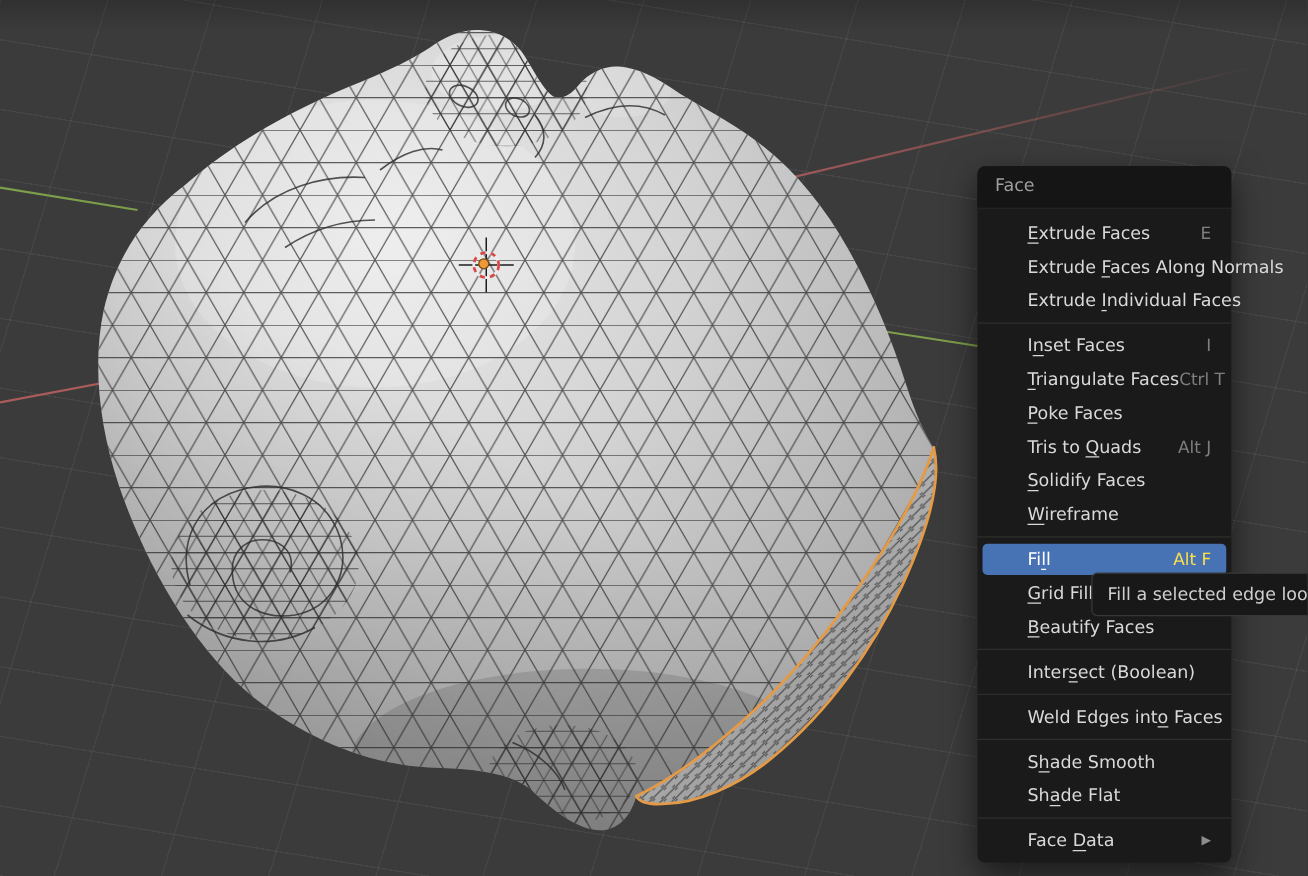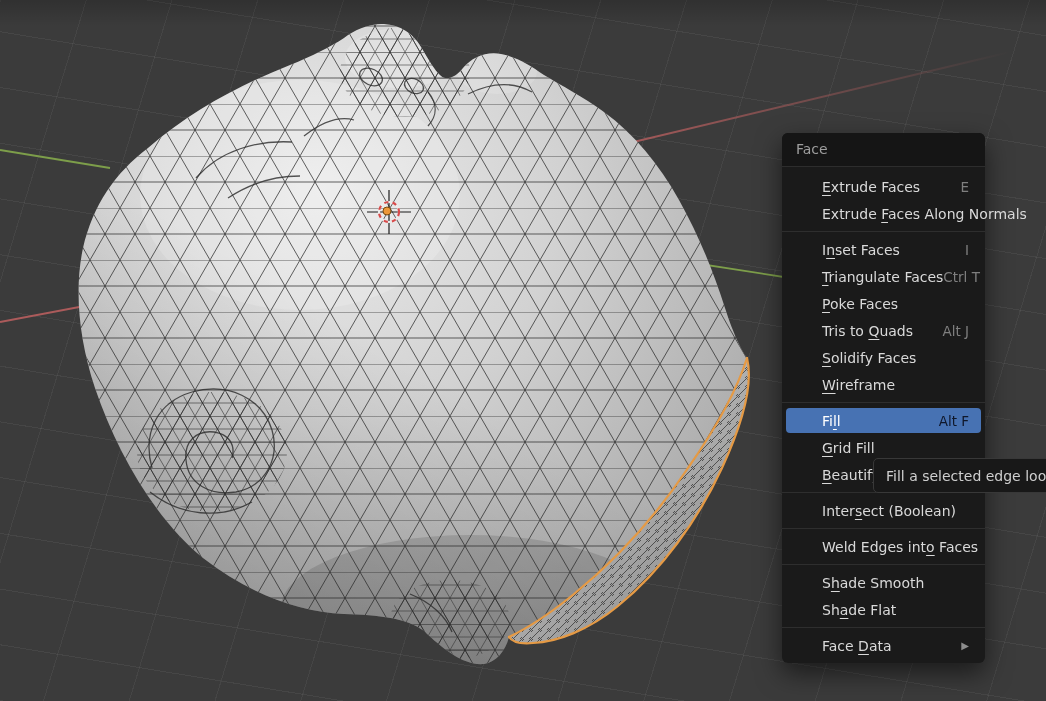--- a/index.html
+++ b/index.html
@@ -36,21 +36,21 @@
   .menu-item{
     display:flex;align-items:center;height:25px;
     margin:2px 4px;padding:0 12px 0 36px;border-radius:4px;
     color:var(--menu-text,#d9d9d9);font-size:14px;cursor:default;
     white-space:nowrap;
   }
   .menu-item .label{white-space:nowrap}
   .menu-item .key{text-decoration:underline;text-underline-offset:2.5px}
   .menu-item .shortcut{margin-left:auto;color:#7f7f7f;font-size:13.5px}
   .menu-item.highlighted{background:var(--highlight-blue,#4772b3);color:#ffffff}
-  .menu-item.highlighted .shortcut{color:#0f172a}
+  .menu-item.highlighted .shortcut{color:#fde047}
   .menu-sep{height:1px;background:#2e2e2e;margin:5px 0}
   .submenu-arrow{margin-left:auto;color:#8d8d8d;font-size:10px;line-height:25px}
   
   .tooltip{
     position:absolute;left:873px;top:458px;width:192px;height:35px;z-index:6;
     background:var(--tooltip-bg,#181818);
     border:1px solid #383838;border-radius:5px;
     display:flex;align-items:center;padding-left:12px;
     color:var(--tooltip-text,#cfcfcf);font-size:14px;
     white-space:nowrap;overflow:hidden;box-sizing:border-box;
@@ -181,20 +181,23 @@
 <div class="menu">
   <div class="menu-title">Face</div>
   <div class="menu-body">
       <div class="menu-item">
         <span class="label"><span class="key">E</span>xtrude Faces</span>
         <span class="shortcut">E</span>
       </div>
       <div class="menu-item">
         <span class="label">Extrude <span class="key">F</span>aces Along Normals</span>
       </div>
+      <div class="menu-item">
+        <span class="label">Extrude <span class="key">I</span>ndividual Faces</span>
+      </div>
       <div class="menu-sep"></div>
       <div class="menu-item">
         <span class="label">I<span class="key">n</span>set Faces</span>
         <span class="shortcut">I</span>
       </div>
       <div class="menu-item">
         <span class="label"><span class="key">T</span>riangulate Faces</span>
         <span class="shortcut">Ctrl T</span>
       </div>
       <div class="menu-item">

